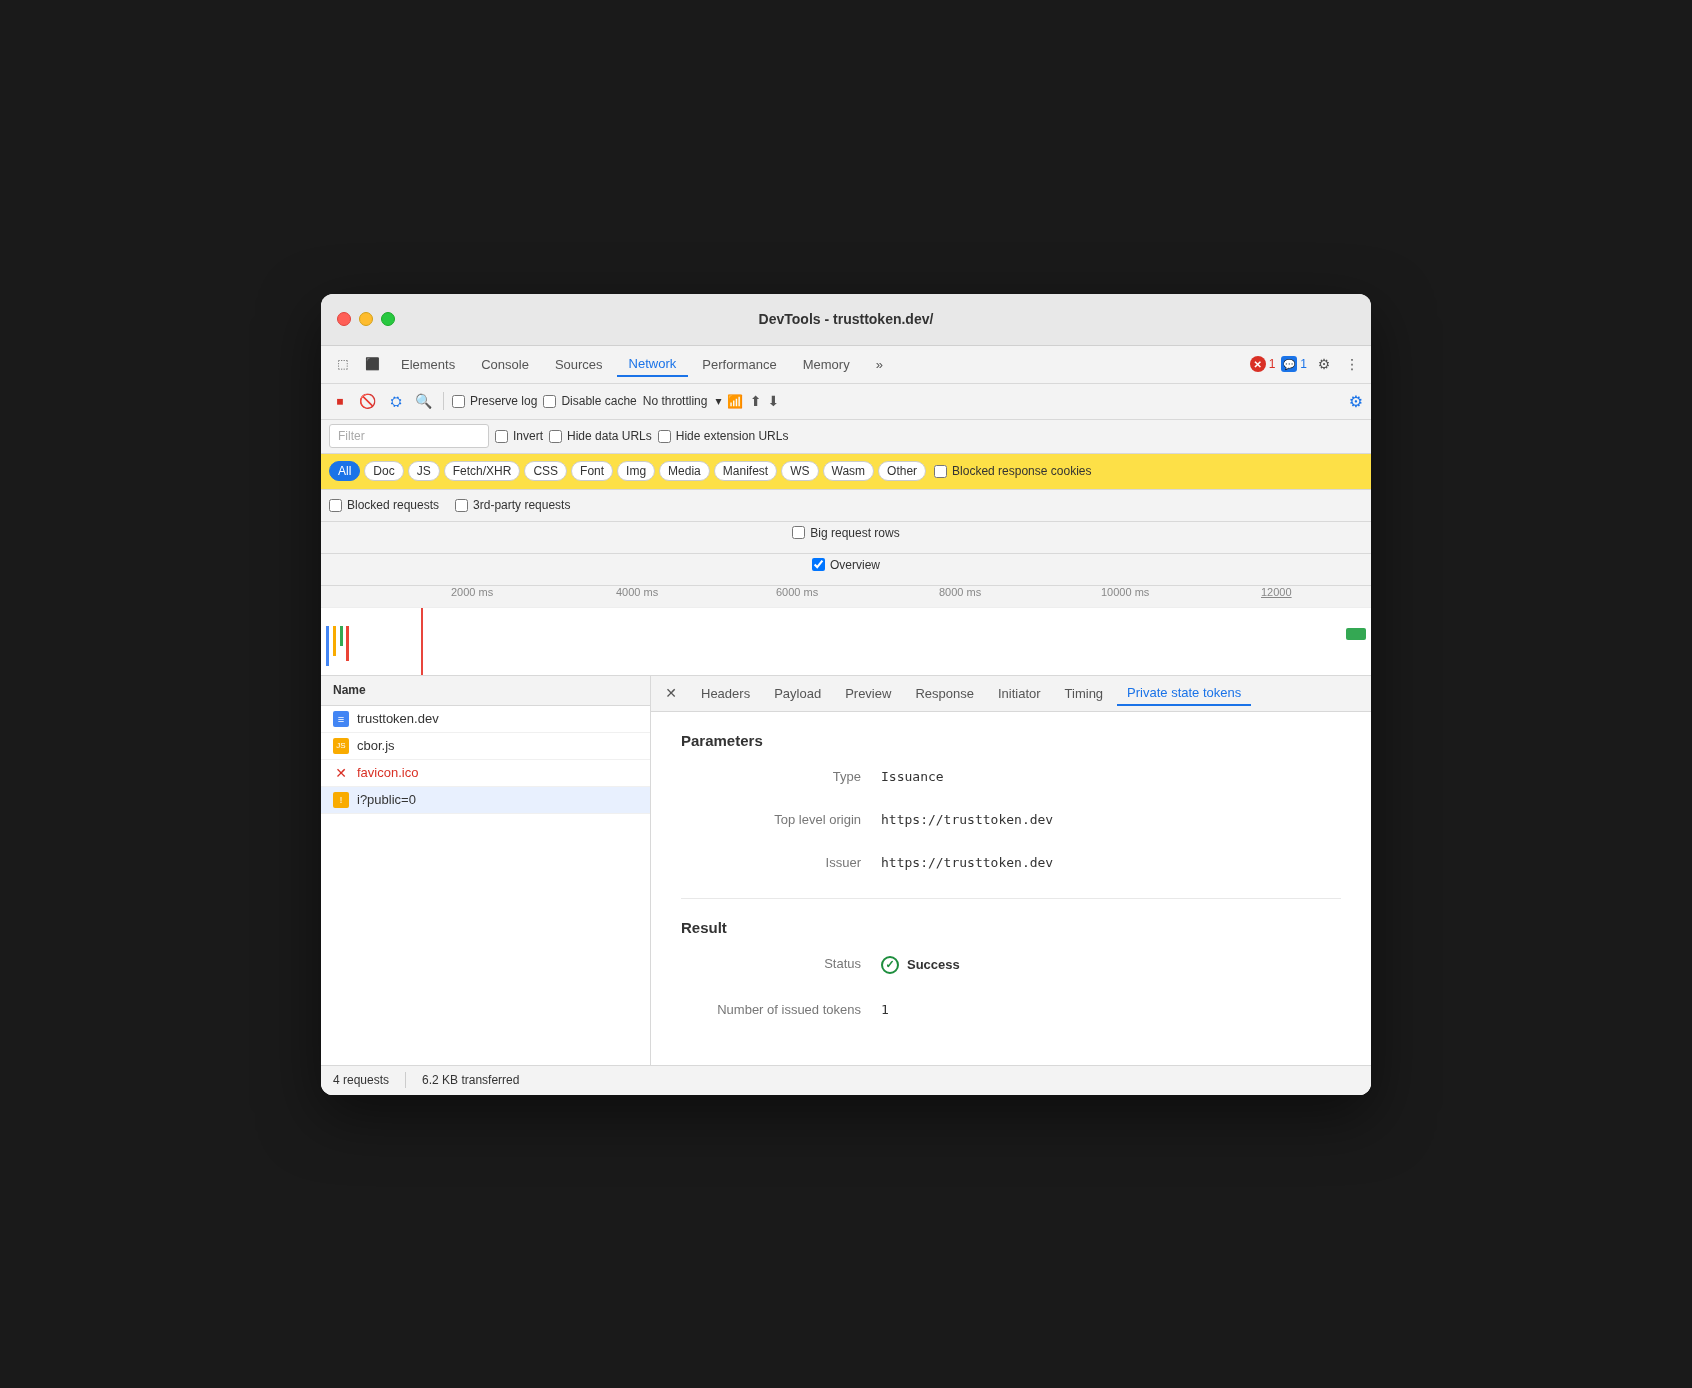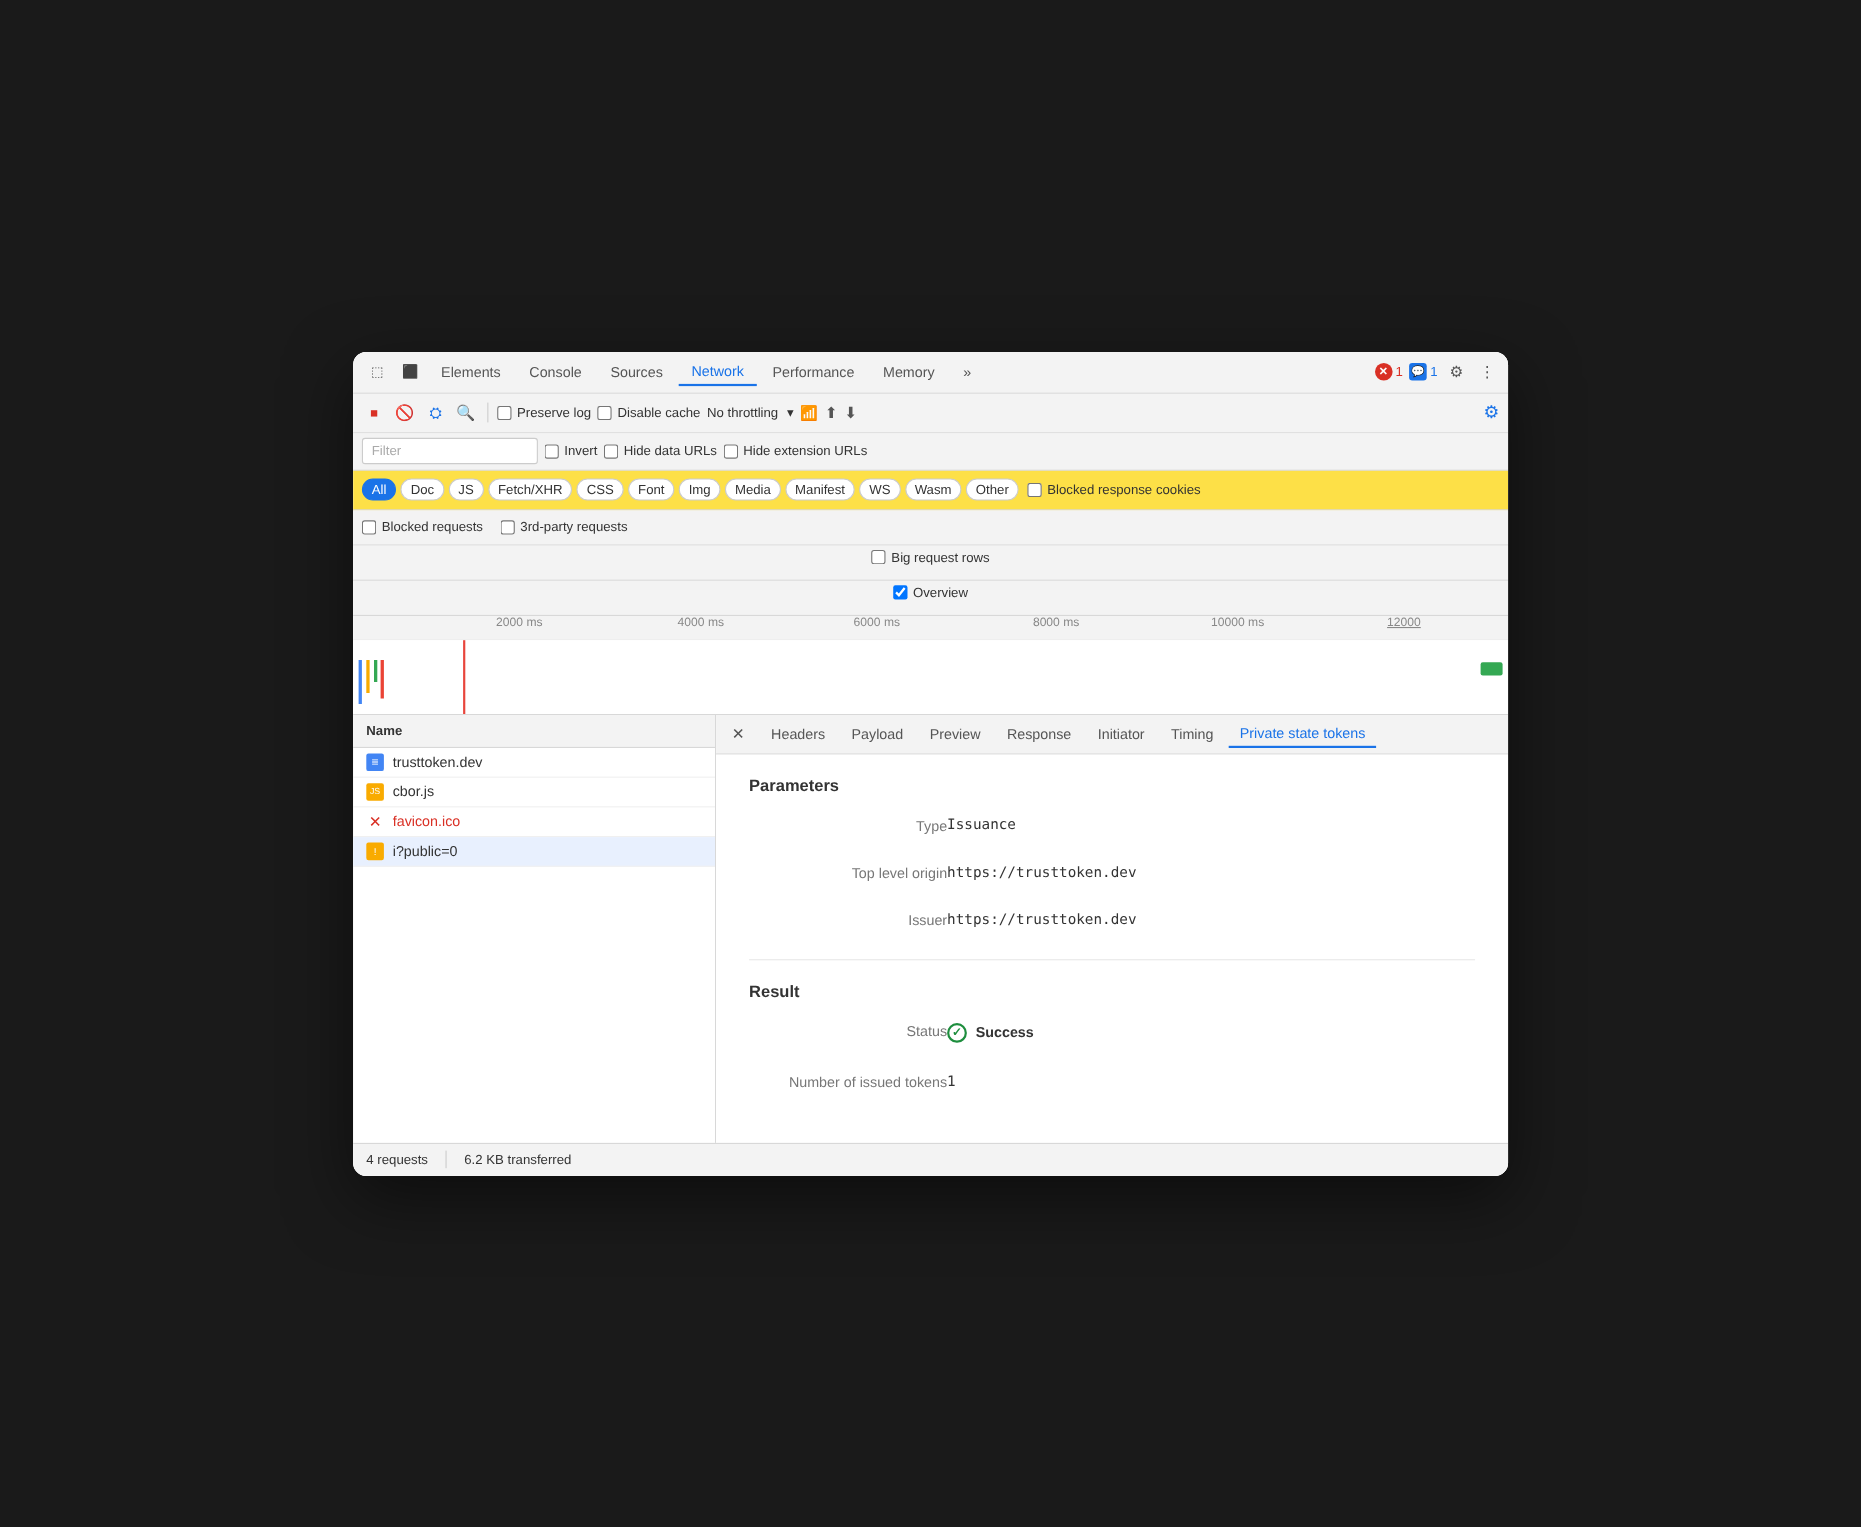--- a/index.html
+++ b/index.html
@@ -354,20 +354,21 @@
     }
     .section-title {
       font-size: 15px;
       font-weight: 600;
       color: #333;
       margin-bottom: 20px;
     }
     .param-row {
       display: flex;
       margin-bottom: 28px;
+      gap: 20px;
     }
     .param-label {
       width: 180px;
       text-align: right;
       font-size: 13px;
       color: #777;
       flex-shrink: 0;
     }
     .param-value {
       font-size: 13px;
@@ -433,20 +434,28 @@
     .upload-icon, .download-icon {
       font-size: 14px;
       color: #555;
     }
   </style>
 </head>
 <body>
 
 <div class="window">
 
+  <div class="titlebar">
+    <div class="traffic-lights">
+      <div class="traffic-light tl-red"></div>
+      <div class="traffic-light tl-yellow"></div>
+      <div class="traffic-light tl-green"></div>
+    </div>
+    <div class="titlebar-title">DevTools - trusttoken.dev/</div>
+  </div>
 
   <div class="devtools-body">
 
     <div class="tabs-bar">
       <button class="tab-icon-btn">⬚</button>
       <button class="tab-icon-btn">⬛</button>
       <div class="tab-item">Elements</div>
       <div class="tab-item">Console</div>
       <div class="tab-item">Sources</div>
       <div class="tab-item active">Network</div>

